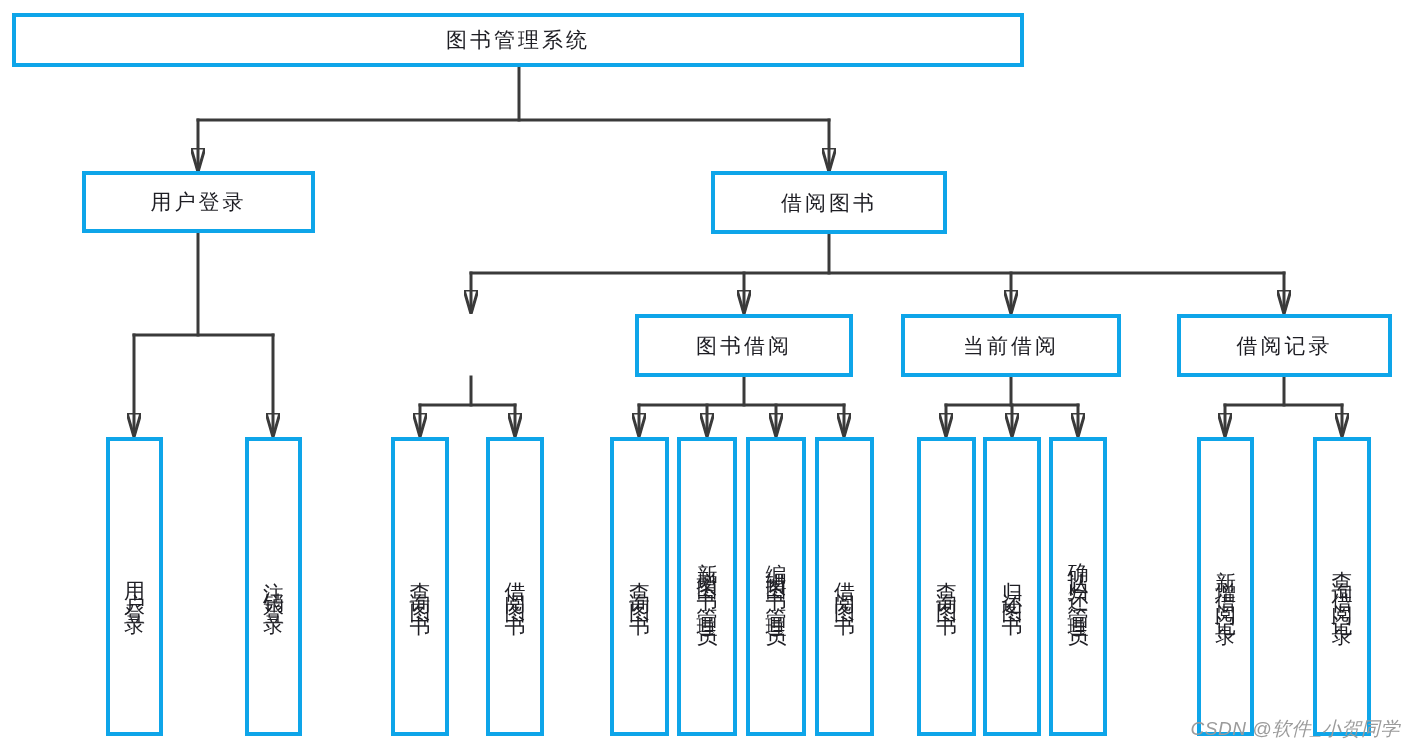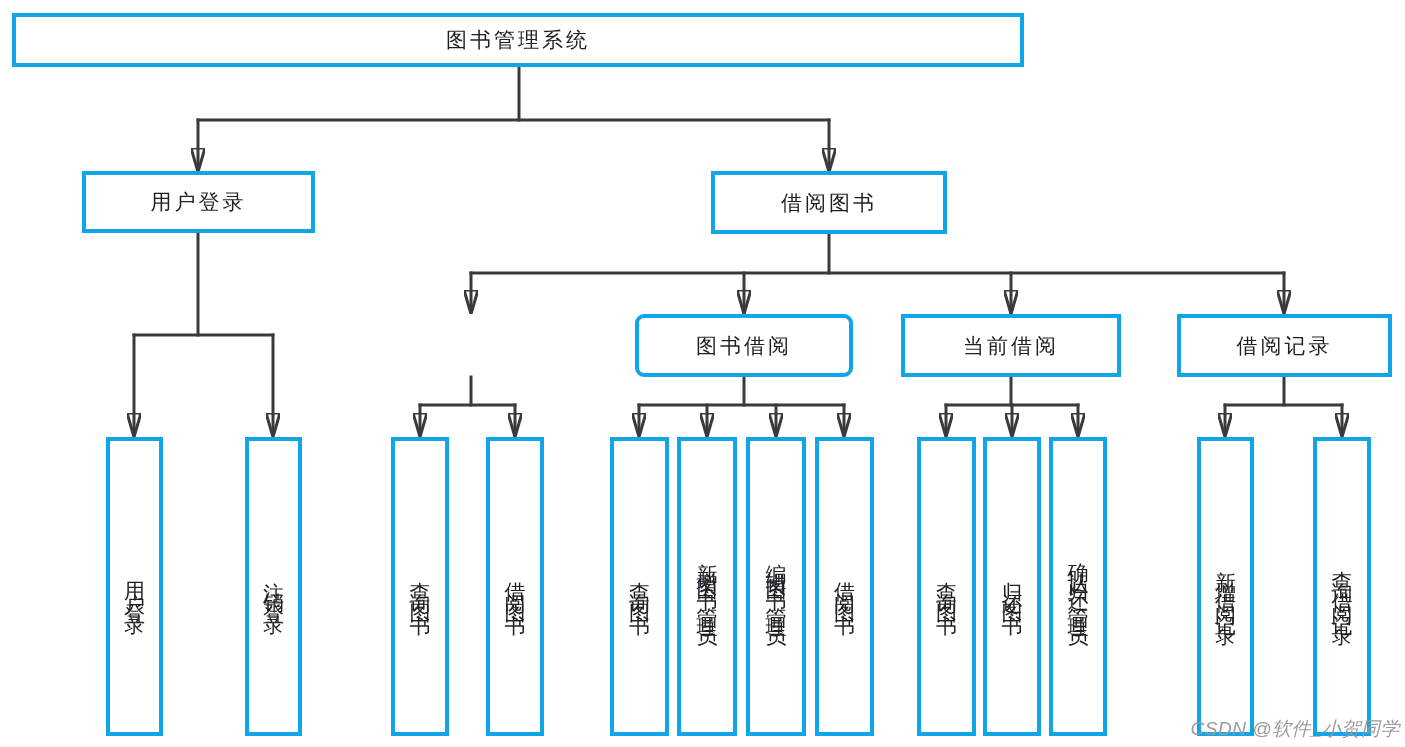--- a/index.html
+++ b/index.html
@@ -22,21 +22,21 @@
     letter-spacing:11px; font-size:21px;
     top:437px; height:299px;
   }
   
   #n-root    { left:12px;   top:13px;  width:1012px; height:54px; }
   
   #n-login   { left:82px;   top:171px; width:233px;  height:62px; }
   #n-mgmt    { left:711px;  top:171px; width:236px;  height:63px; }
   
   #n-newbook { left:362px;  top:314px; width:218px;  height:63px; }
-  #n-borrow  { left:635px;  top:314px; width:218px;  height:63px;border-radius:9px; }
+  #n-borrow  { left:635px;  top:314px; width:218px;  height:63px; }
   #n-current { left:901px;  top:314px; width:220px;  height:63px; }
   #n-record  { left:1177px; top:314px; width:215px;  height:63px; }
   
   #l-a1 { left:106px;  width:57px; }
   #l-a2 { left:245px;  width:57px; }
   #l-b1 { left:391px;  width:58px; }
   #l-b2 { left:486px;  width:58px; }
   #l-c1 { left:610px;  width:59px; }
   #l-c2 { left:677px;  width:60px; letter-spacing:9px; }
   #l-c3 { left:746px;  width:60px; letter-spacing:9px; }

